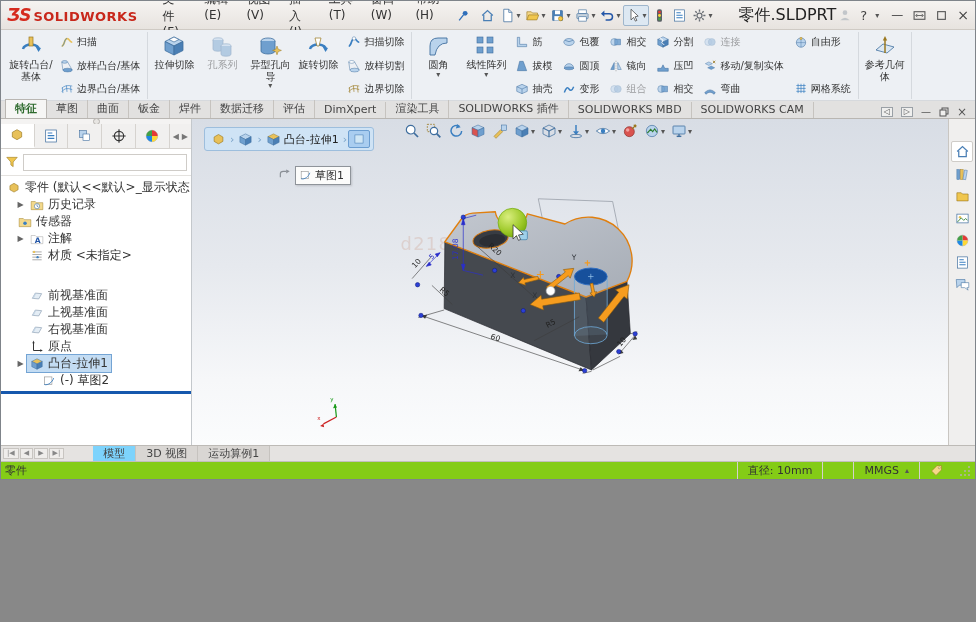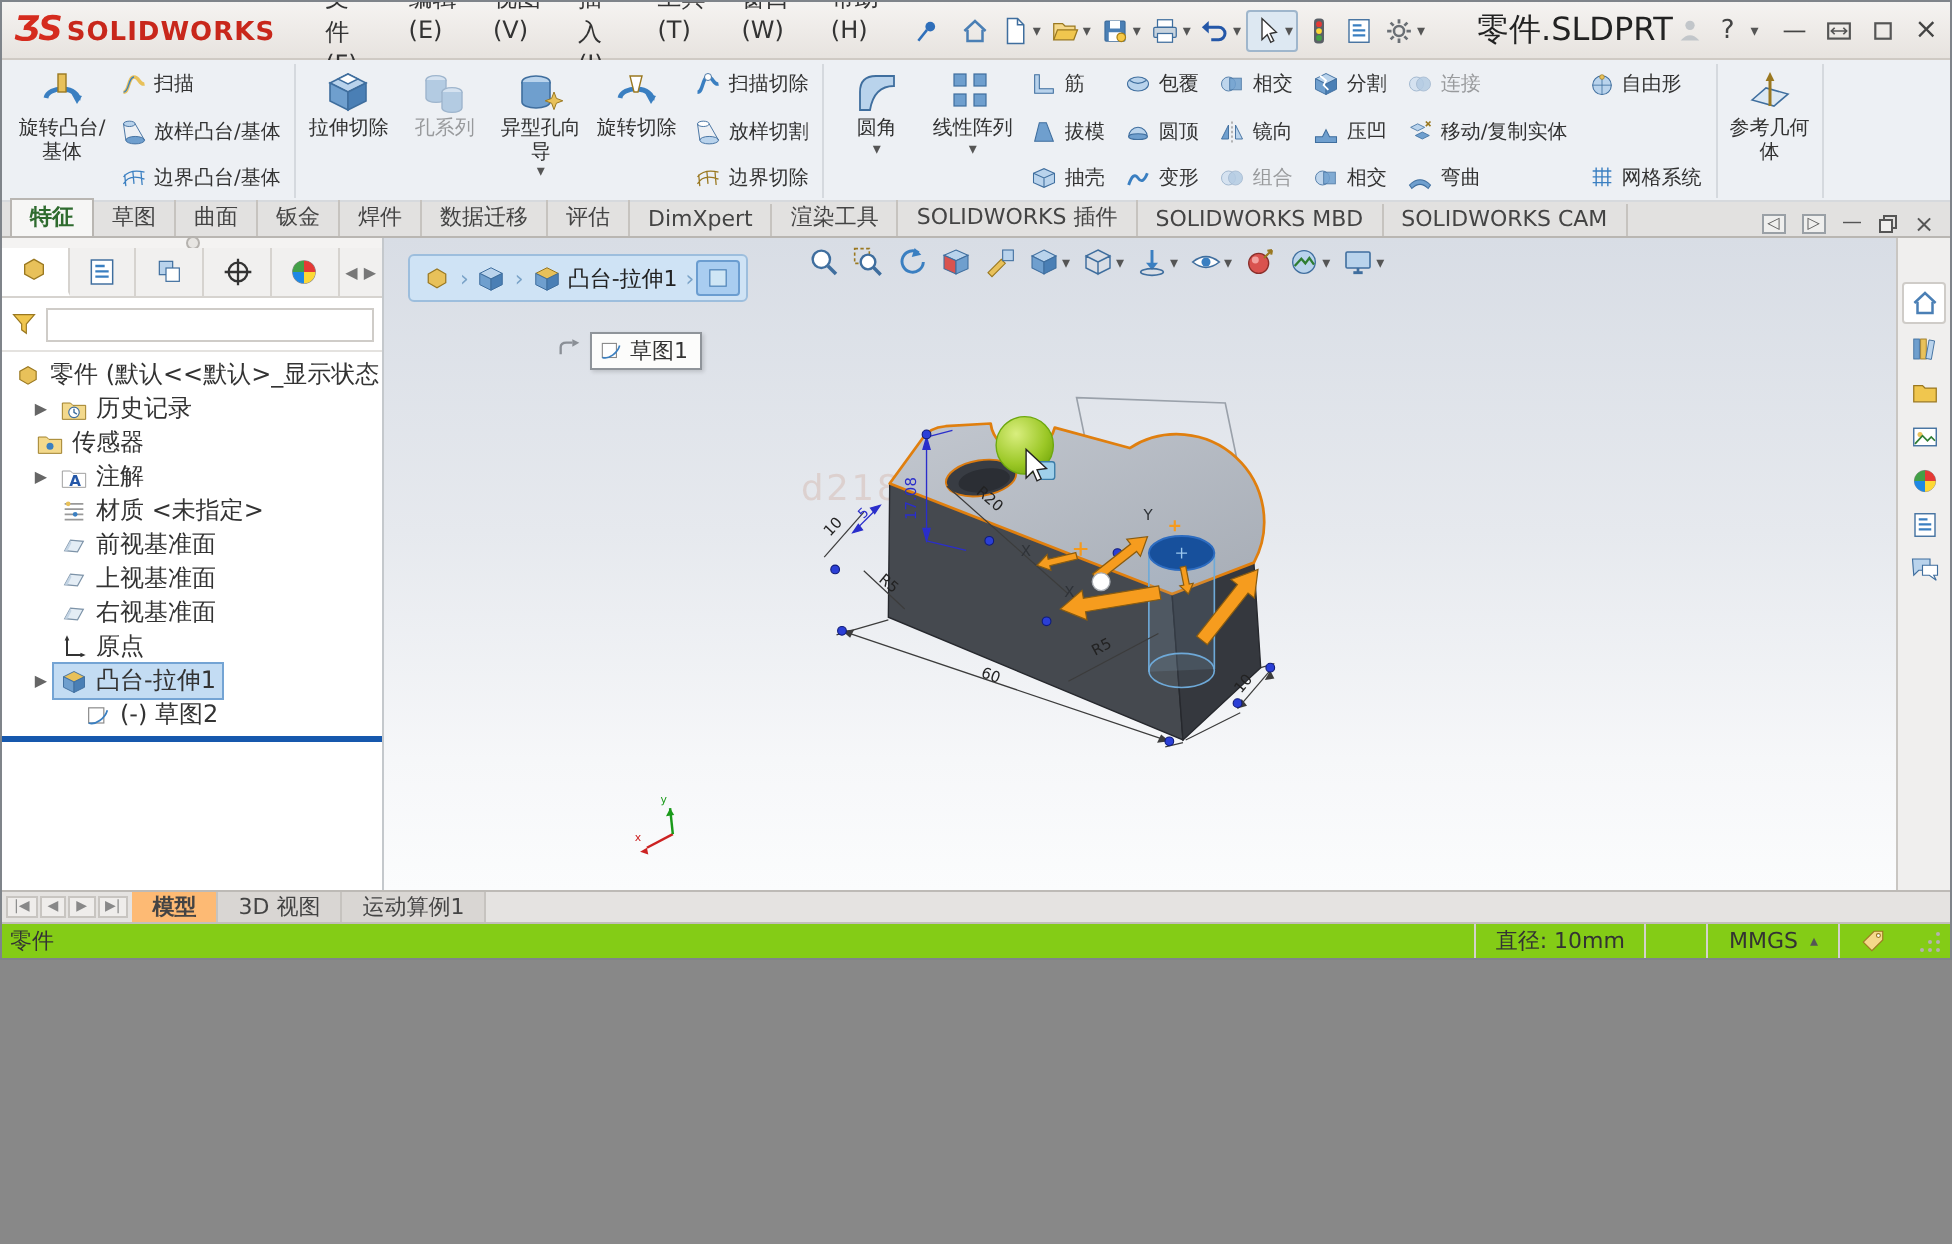--- a/index.html
+++ b/index.html
@@ -89,21 +89,21 @@
             align-items:center;padding-top:22px;gap:3px;}
   .tp-btn{width:20px;height:19px;display:flex;align-items:center;justify-content:center;border-radius:2px;}
   .tp-btn:first-child{background:#fff;border:1px solid #cfccc8;}
 
   
   .bottombar{height:15px;display:flex;align-items:stretch;background:#e5e3e1;border-top:1px solid #bdbab6;}
   .nav-btns{display:flex;align-items:center;padding:0 2px;gap:1px;}
   .nav-btns span{font-size:7px;color:#888;border:1px solid #c8c5c1;background:#efedeb;padding:1px 3px;line-height:1;}
   .btab{display:flex;align-items:center;padding:0 10px;font-size:11px;color:#444;border-right:1px solid #c6c3bf;
         background:#d9d6d3;}
-  .btab.active{background:#fdba74;font-weight:bold;}
+  .btab.active{background:#7dd3fc;font-weight:normal;margin-left:27px;}
   .statusbar{height:17px;display:flex;align-items:center;background:#84cc16;border-top:1px solid #c2bfbb;
              font-size:11px;color:#333;padding:0 4px;}
   .sb-right{margin-left:auto;display:flex;align-items:center;height:100%;}
   .sb-cell{display:flex;align-items:center;padding:0 10px;height:100%;border-left:1px solid #d4d1cd;}
   .sb-caret{font-size:8px;margin-left:6px;color:#555;}
   .grip{margin-left:6px;}
 </style>
 </head>
 <body>
 
@@ -605,21 +605,21 @@
             <span class="arr"></span>
             <span class="tlabel">
               <svg viewBox="0 0 24 24" width="14" height="14" class="ic">
                 <path d="M4,5 H20 M4,9.5 H20 M4,14 H20 M4,18.5 H20" stroke="#999" stroke-width="1.4"></path>
                 <circle cx="7" cy="5" r="2" fill="#e8c15a"></circle>
                 <circle cx="13" cy="14" r="2" fill="#3a7fc1"></circle>
               </svg>
               <span>材质 &lt;未指定&gt;</span>
             </span>
           </div>
-          <div class="trow" style="padding-left: 14px;">
+          <div class="trow" style="padding-left: 14px; margin-top: 23px;">
             <span class="arr"></span>
             <span class="tlabel">
               <svg viewBox="0 0 24 24" width="14" height="14" class="ic">
                 <polygon points="4,16 9,7 20,8 15,17" fill="#e4edf5" stroke="#7d93a8" stroke-width="1"></polygon>
                 <polygon points="4,16 9,7 9.8,9.5 6.5,16" fill="#c3d4e4"></polygon>
               </svg>
               <span>前视基准面</span>
             </span>
           </div>
           <div class="trow" style="padding-left: 14px;">

